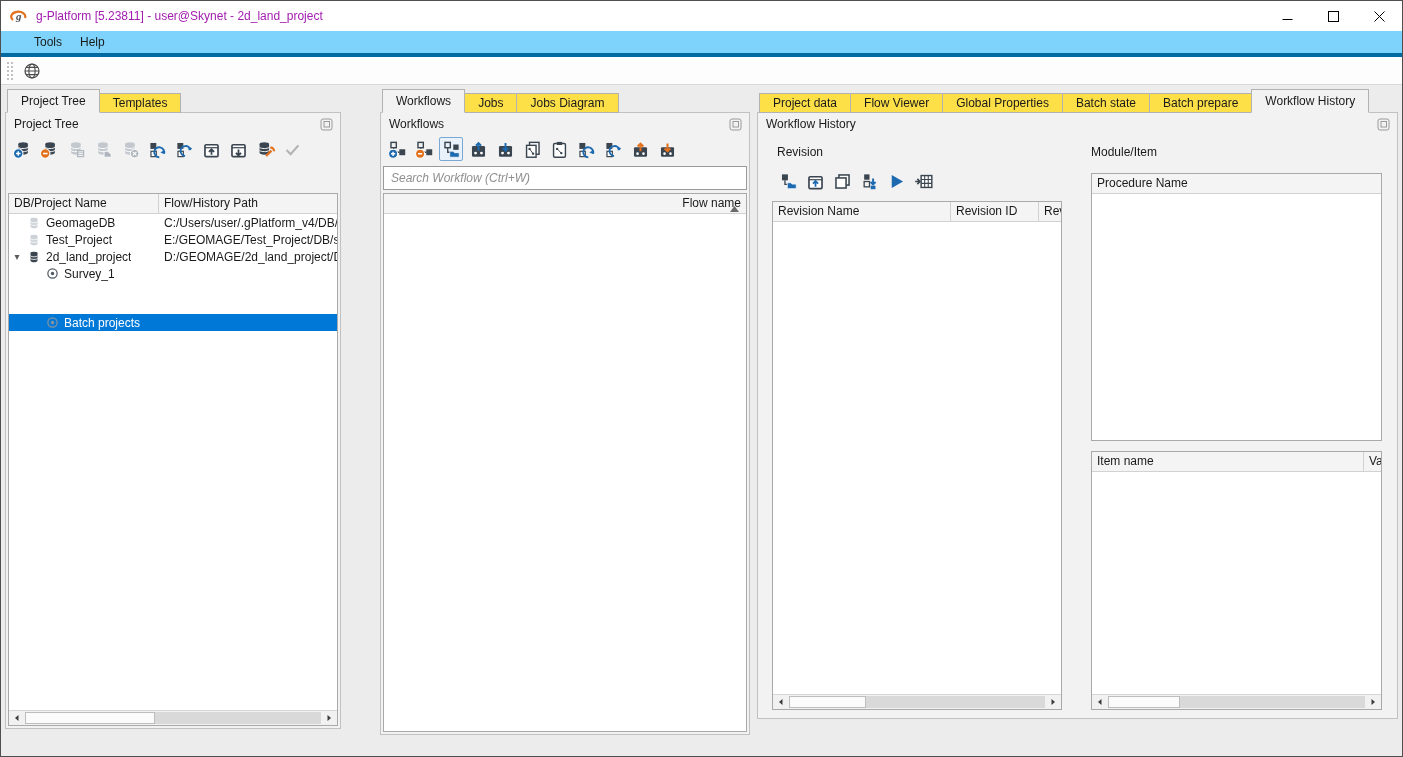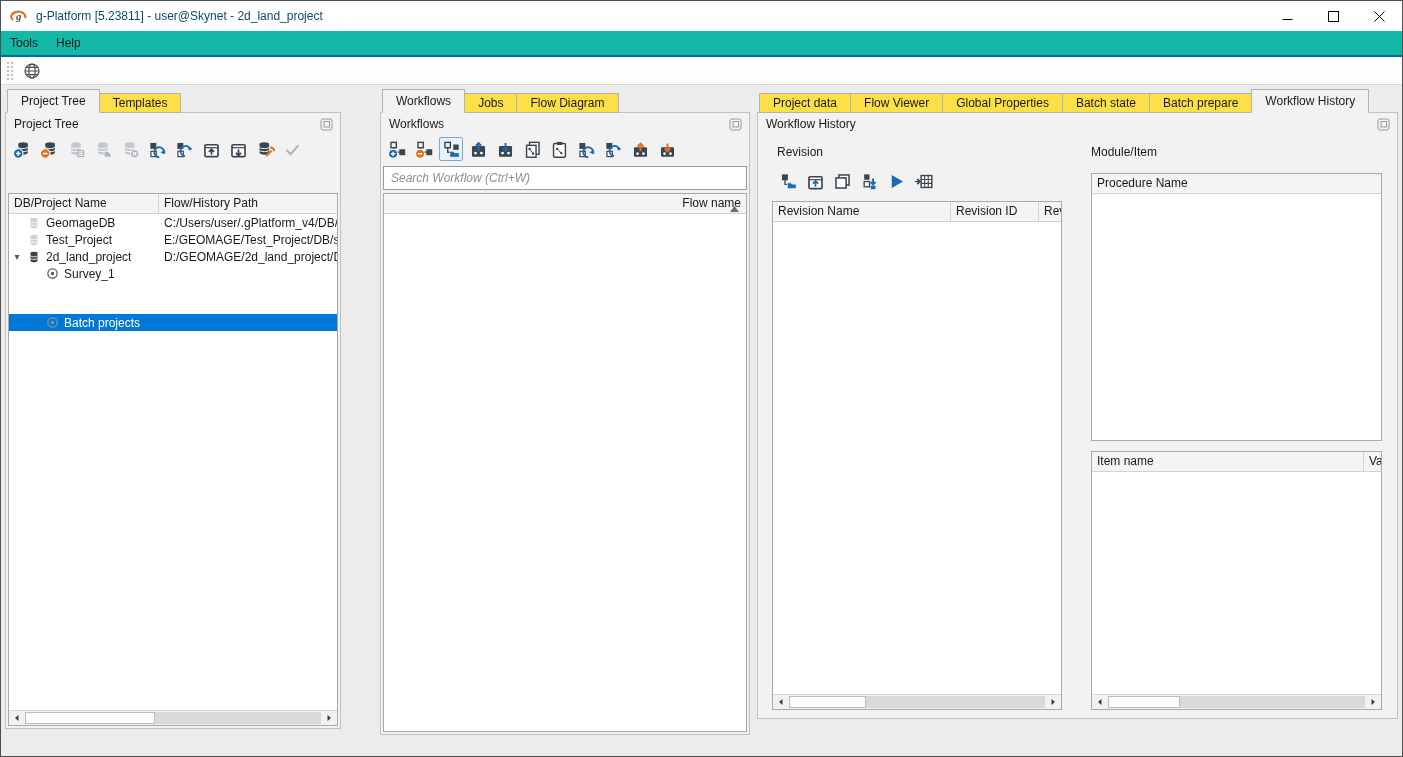--- a/index.html
+++ b/index.html
@@ -3,26 +3,26 @@
 <meta charset="utf-8">
 <style>
   * { box-sizing: border-box; margin: 0; padding: 0; }
   html,body { width:1403px; height:757px; }
   body { font-family:"Liberation Sans", sans-serif; font-size:12px; color:#1a1a1a; background:#fff; }
   .window { position:relative; width:1403px; height:757px; border:1px solid #4f4f4f; background:#f0f0f0; overflow:hidden; }
 
   
   .titlebar { height:30px; background:#ffffff; display:flex; align-items:center; padding-left:9px; }
   .app-icon { width:18px; height:18px; margin-right:8px; }
-  .title-text { font-size:12px; color:#0c4a6e; }
+  .title-text { font-size:12px; color:#a21caf; }
   .win-controls { margin-left:auto; display:flex; height:100%; }
   .win-btn { width:46px; height:100%; display:flex; align-items:center; justify-content:center; }
 
   
-  .menubar { height:26px; background:#14b8a6; border-bottom:2px solid #0369a1; display:flex; align-items:center; padding-left:0; }
+  .menubar { height:26px; background:#7dd3fc; border-bottom:4px solid #0369a1; display:flex; align-items:center; padding-left:24px; }
   .menu-item { padding:3px 9px; }
 
   
   .main-toolbar { height:28px; background:#fdfdfd; border-bottom:1px solid #d6d6d6; display:flex; align-items:center; }
   .grip { width:6px; height:18px; margin:0 7px 0 6px; border-left:2px dotted #c2c2c2; border-right:2px dotted #c2c2c2; }
   .tbtn { width:24px; height:24px; display:flex; align-items:center; justify-content:center; border:1px solid transparent; border-radius:2px; }
   .tbtn.pressed { border:1px solid #7aa7d4; background:#e9f1fa; }
 
   
   .dock { position:absolute; top:85px; left:0; right:0; bottom:0; background:#ececec; }
@@ -367,21 +367,21 @@
               </div>
           </div>
         </div>
       </div>
     </div>
 
     <div class="pgroup pg-center">
       <div class="tabbar">
         <div class="tab active">Workflows</div>
         <div class="tab">Jobs</div>
-        <div class="tab">Flow Diagram</div>
+        <div class="tab">Jobs Diagram</div>
       </div>
       <div class="panel panel-center">
         <div class="panel-header">
           <span>Workflows</span>
           <span class="float-btn">
             <svg width="13" height="13" viewBox="0 0 13 13">
                 <rect x="1" y="1" width="11" height="11" rx="2" fill="none" stroke="#9a9a9a"></rect>
                 <rect x="4" y="3.5" width="5.5" height="5.5" fill="none" stroke="#9a9a9a"></rect>
               </svg>
           </span>

